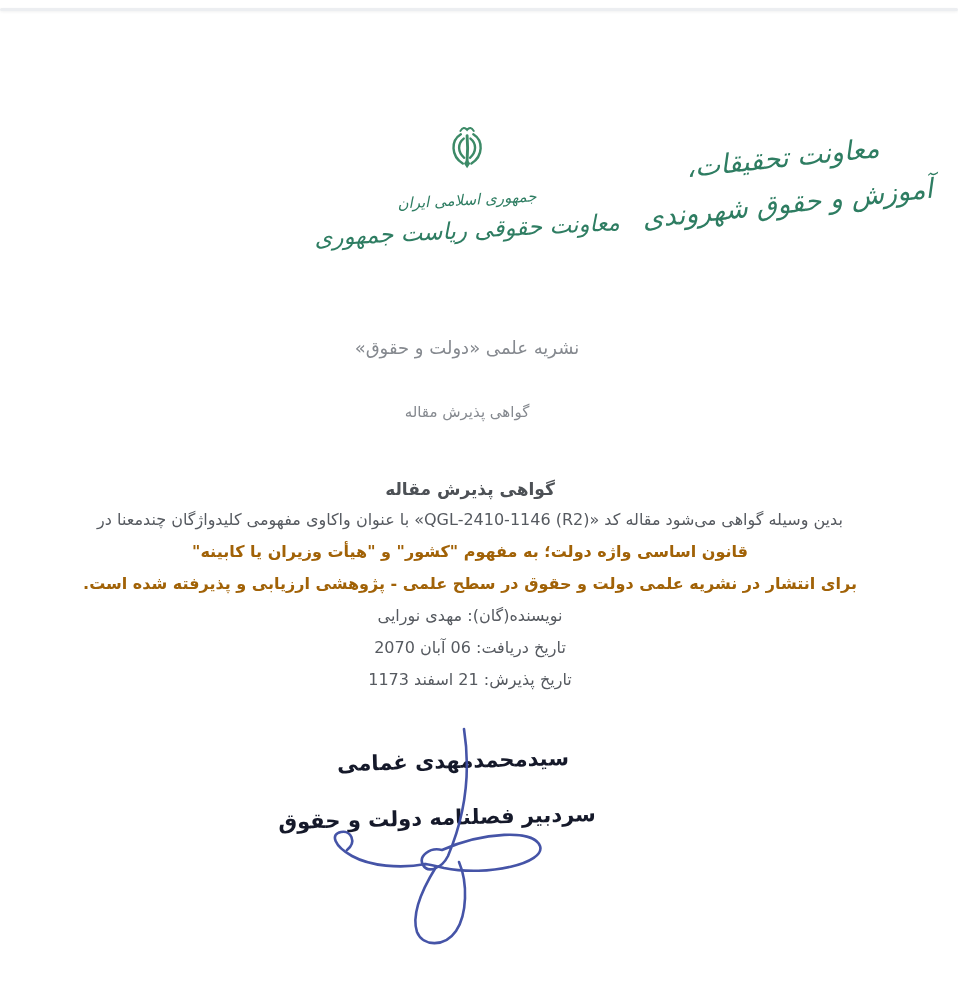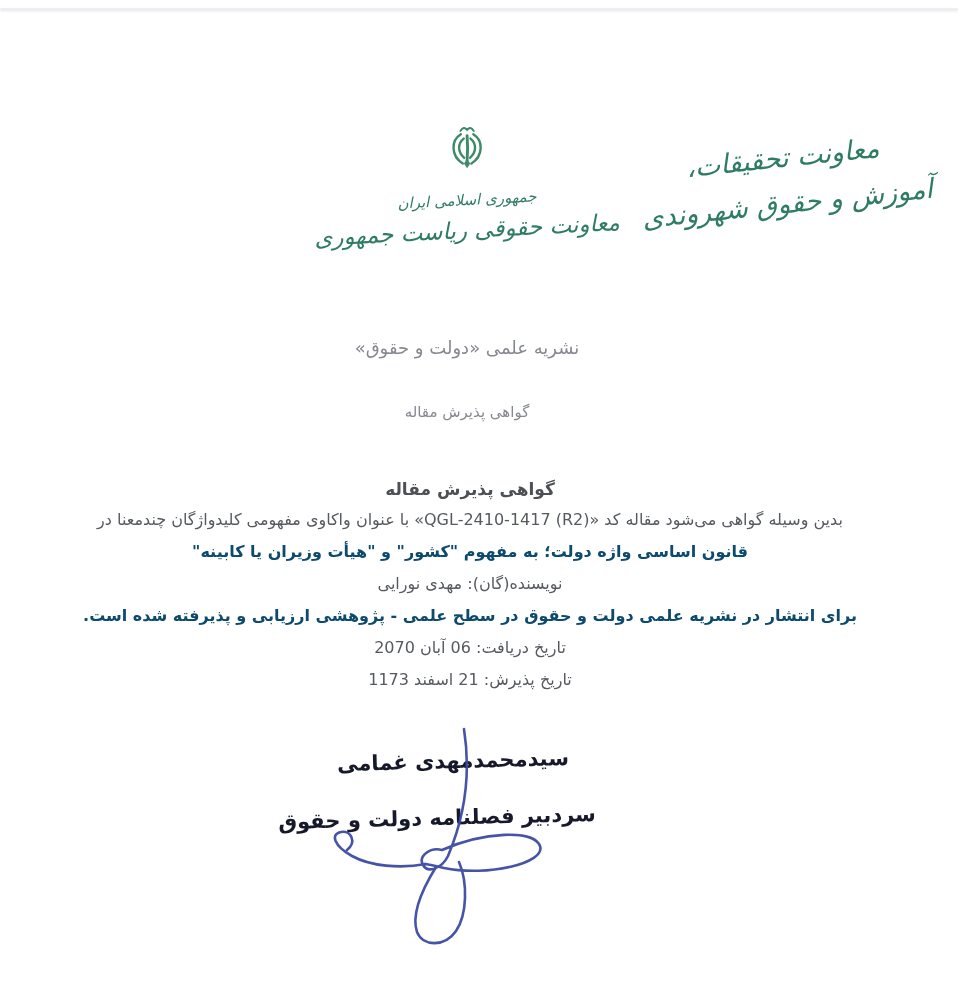--- a/index.html
+++ b/index.html
@@ -35,21 +35,21 @@
     position:absolute;top:403px;left:467px;transform:translateX(-50%);
     color:#85898f;font-size:15px;white-space:nowrap;direction:rtl;
   }
   
   .cert{
     position:absolute;top:474px;left:470px;transform:translateX(-50%);
     width:910px;text-align:center;direction:rtl;color:#565a60;font-size:16px;
   }
   .cert .title{font-weight:bold;font-size:17px;color:#4d5156;line-height:30px;}
   .cert .line{line-height:32px;}
-  .cert .b{font-weight:bold;color:#0c4a6e;}
+  .cert .b{font-weight:bold;color:#a16207;}
   
   .sig-name{
     position:absolute;top:749px;left:453px;transform:translateX(-50%) rotate(-1.5deg);
     font-size:21px;font-weight:bold;color:#15192a;white-space:nowrap;direction:rtl;
   }
   .sig-role{
     position:absolute;top:806px;left:437px;transform:translateX(-50%) rotate(-1.5deg);
     font-size:21px;font-weight:bold;color:#15192a;white-space:nowrap;direction:rtl;
   }
   .sig-ink{position:absolute;left:318px;top:716px;}
@@ -82,24 +82,24 @@
     </svg>
     <div class="l1">جمهوری اسلامی ایران</div>
     <div class="l2">معاونت حقوقی ریاست جمهوری</div>
   </div>
 
   <div class="journal-name">نشریه علمی «دولت و حقوق»</div>
   <div class="cert-label">گواهی پذیرش مقاله</div>
 
   <div class="cert">
     <div class="title">گواهی پذیرش مقاله</div>
-    <div class="line">بدین وسیله گواهی می‌شود مقاله کد «QGL-2410-1417 (R2)» با عنوان واکاوی مفهومی کلیدواژگان چندمعنا در</div>
+    <div class="line">بدین وسیله گواهی می‌شود مقاله کد «QGL-2410-1146 (R2)» با عنوان واکاوی مفهومی کلیدواژگان چندمعنا در</div>
     <div class="line b">قانون اساسی واژه دولت؛ به مفهوم "کشور" و "هیأت وزیران یا کابینه"</div>
+    <div class="line b">برای انتشار در نشریه علمی دولت و حقوق در سطح علمی - پژوهشی ارزیابی و پذیرفته شده است.</div>
     <div class="line">نویسنده(گان): مهدی نورایی</div>
-    <div class="line b">برای انتشار در نشریه علمی دولت و حقوق در سطح علمی - پژوهشی ارزیابی و پذیرفته شده است.</div>
     <div class="line">تاریخ دریافت: 06 آبان 2070</div>
     <div class="line">تاریخ پذیرش: 21 اسفند 1173</div>
   </div>
 
   <div class="sig-name">سیدمحمدمهدی غمامی</div>
   <div class="sig-role">سردبیر فصلنامه دولت و حقوق</div>
 
   <svg class="sig-ink" width="250" height="240" viewBox="0 0 250 240" fill="none" stroke="#3c4ba3" stroke-width="2.6" stroke-linecap="round" opacity="0.95">
 
     <path d="M146 13 C153 58 147 100 130 140

